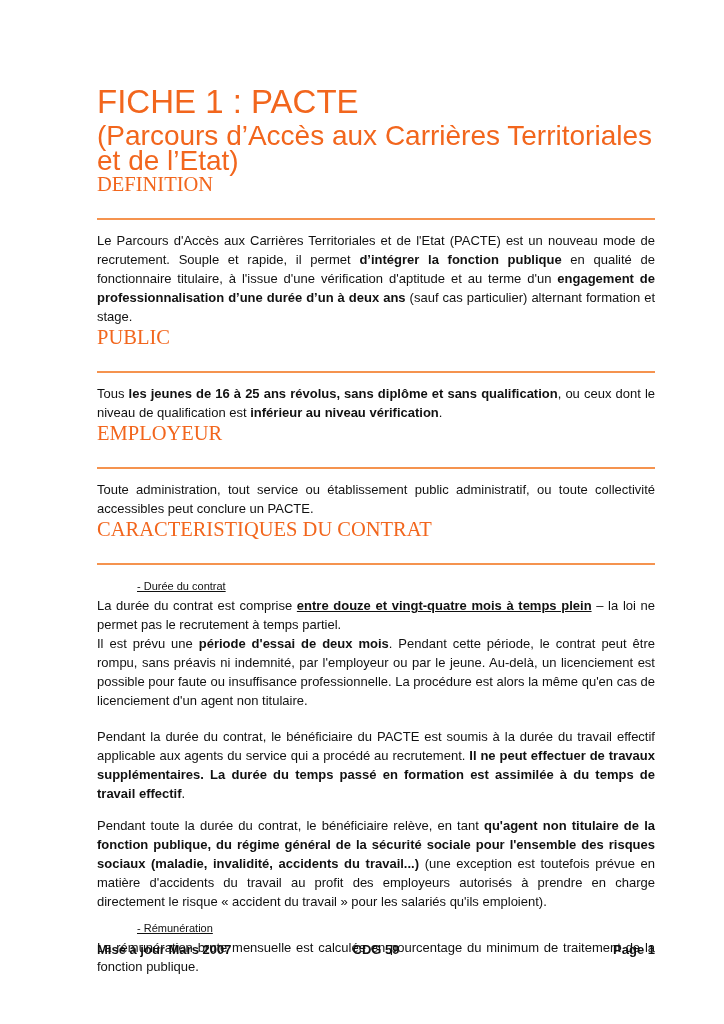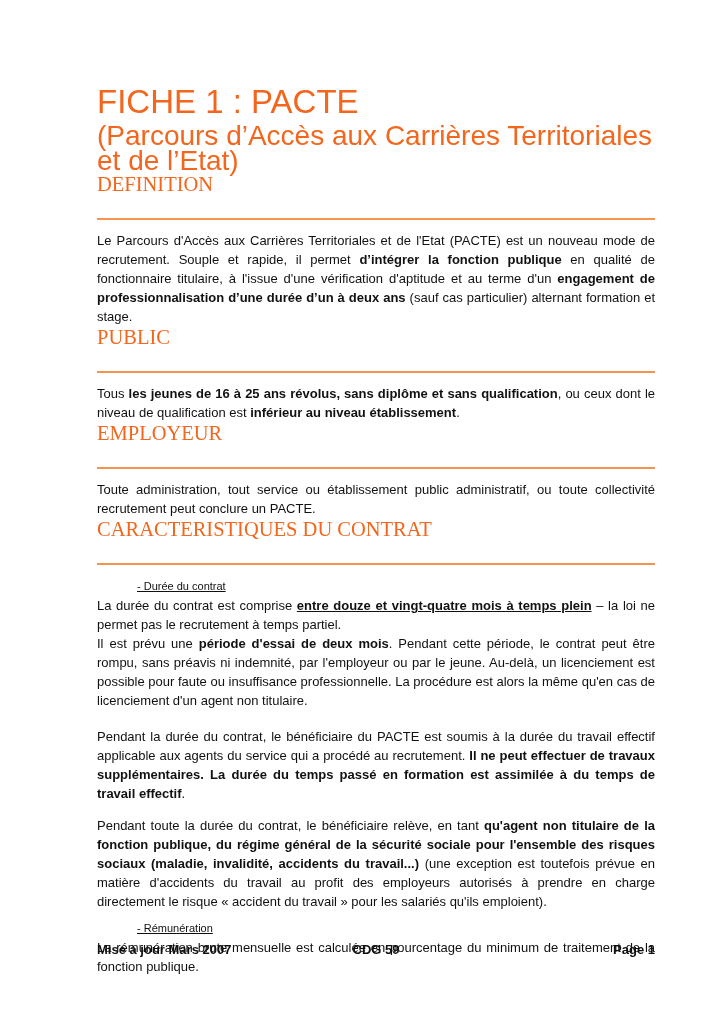--- a/index.html
+++ b/index.html
@@ -81,24 +81,24 @@
 
 <div class="page">
 
   <h1 class="doc-title">FICHE 1 : PACTE</h1>
   <div class="doc-subtitle">(Parcours d’Accès aux Carrières Territoriales et de l’Etat)</div>
 
   <h2 class="sec mt13">DEFINITION</h2>
   <p class="para"><span>Le Parcours d'Accès aux Carrières Territoriales et de l'Etat (PACTE) est un nouveau mode de recrutement. Souple et rapide, il permet </span><span style="font-weight: bold;">d’intégrer la fonction publique</span><span> en qualité de fonctionnaire titulaire, à l'issue d'une vérification d'aptitude et au terme d'un </span><span style="font-weight: bold;">engagement de professionnalisation d’une durée d’un à deux ans</span><span> (sauf cas particulier) alternant formation et stage.</span></p>
 
   <h2 class="sec mt18">PUBLIC</h2>
-  <p class="para"><span>Tous </span><span style="font-weight: bold;">les jeunes de 16 à 25 ans révolus, sans diplôme et sans qualification</span><span>, ou ceux dont le niveau de qualification est </span><span style="font-weight: bold;">inférieur au niveau établissement</span><span>.</span></p>
+  <p class="para"><span>Tous </span><span style="font-weight: bold;">les jeunes de 16 à 25 ans révolus, sans diplôme et sans qualification</span><span>, ou ceux dont le niveau de qualification est </span><span style="font-weight: bold;">inférieur au niveau vérification</span><span>.</span></p>
 
   <h2 class="sec mt20">EMPLOYEUR</h2>
-  <p class="para"><span>Toute administration, tout service ou établissement public administratif, ou toute collectivité recrutement peut conclure un PACTE.</span></p>
+  <p class="para"><span>Toute administration, tout service ou établissement public administratif, ou toute collectivité accessibles peut conclure un PACTE.</span></p>
 
   <h2 class="sec mt20">CARACTERISTIQUES DU CONTRAT</h2>
 
   <p class="sub-label"><span>- Durée du contrat</span></p>
   <p class="para nogap"><span>La durée du contrat est comprise </span><span style="font-weight: bold; text-decoration: underline;">entre douze et vingt-quatre mois à temps plein</span><span> – la loi ne permet pas le recrutement à temps partiel.</span></p>
   <p class="para nogap"><span>Il est prévu une </span><span style="font-weight: bold;">période d'essai de deux mois</span><span>. Pendant cette période, le contrat peut être rompu, sans préavis ni indemnité, par l'employeur ou par le jeune. Au-delà, un licenciement est possible pour faute ou insuffisance professionnelle. La procédure est alors la même qu'en cas de licenciement d'un agent non titulaire.</span></p>
 
   <p class="para gap" style="margin-top:17px"><span>Pendant la durée du contrat, le bénéficiaire du PACTE est soumis à la durée du travail effectif applicable aux agents du service qui a procédé au recrutement. </span><span style="font-weight: bold;">Il ne peut effectuer de travaux supplémentaires. La durée du temps passé en formation est assimilée à du temps de travail effectif</span><span>.</span></p>
   <p class="para gap" style="margin-top:13px"><span>Pendant toute la durée du contrat, le bénéficiaire relève, en tant </span><span style="font-weight: bold;">qu'agent non titulaire de la fonction publique, du régime général de la sécurité sociale pour l'ensemble des risques sociaux (maladie, invalidité, accidents du travail...)</span><span> (une exception est toutefois prévue en matière d'accidents du travail au profit des employeurs autorisés à prendre en charge directement le risque « accident du travail » pour les salariés qu'ils emploient).</span></p>
 

